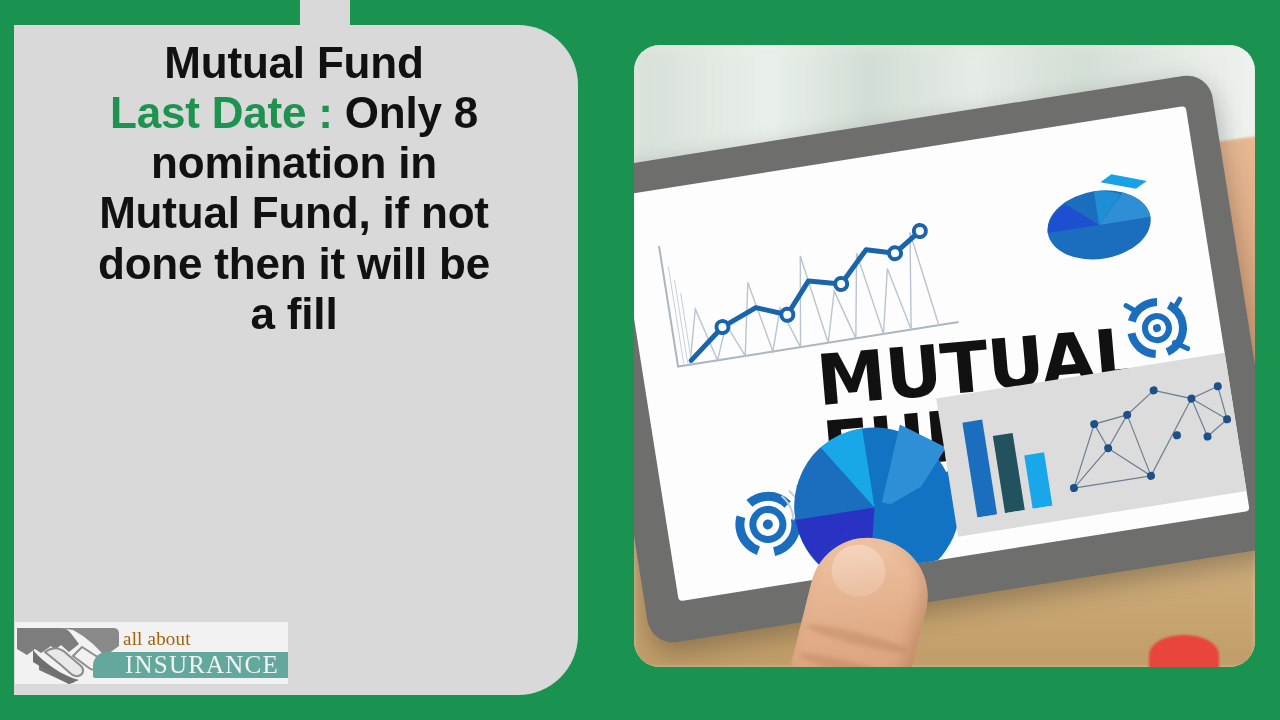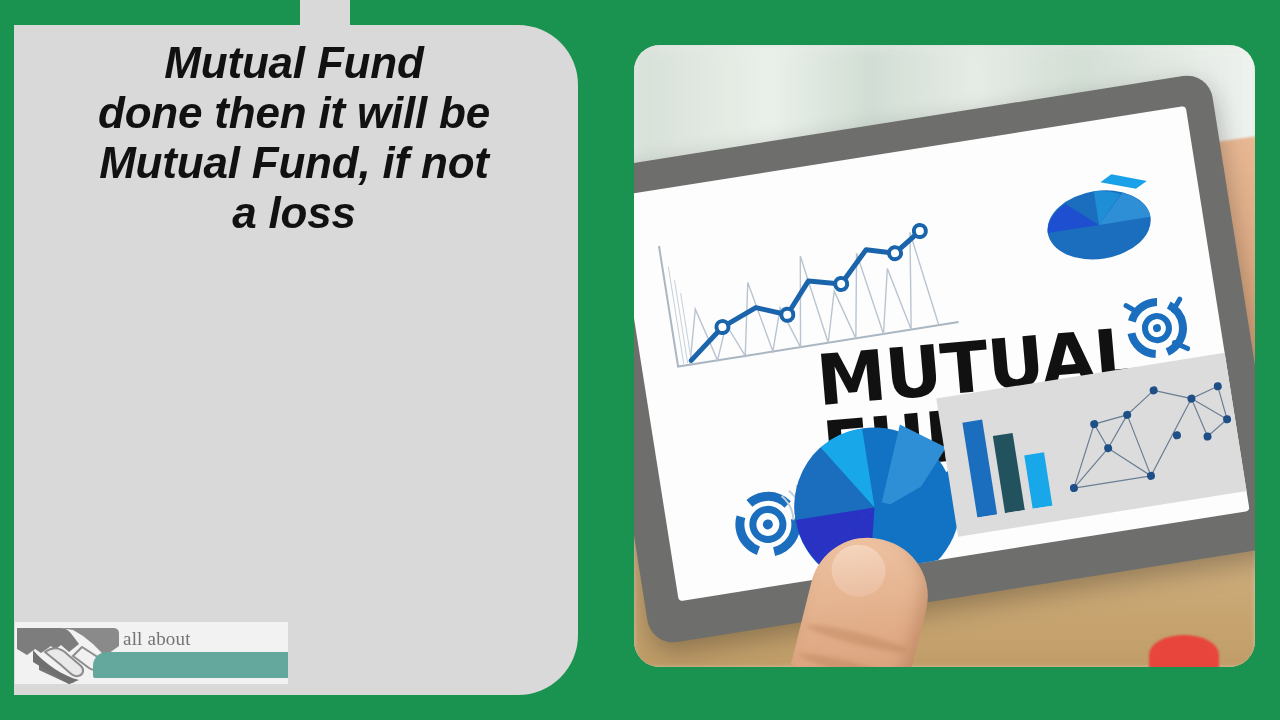--- a/index.html
+++ b/index.html
@@ -29,36 +29,35 @@
 
   .copy{
     position:absolute;left:24px;top:38px;width:540px;
     text-align:center;
     line-height:1.14;
     letter-spacing:-0.2px;
   }
   .copy .line{
     font-size:44px;font-weight:700;color:#111;
     display:block;
-    font-style:italic;
   }
   .hl{color:#1e9350;}
 
   
   .logo{
     position:absolute;left:15px;top:622px;width:273px;height:62px;
     background:#f2f2f2;overflow:hidden;
   }
   .logo .hands{
     position:absolute;left:0px;top:0px;width:112px;height:62px;
   }
   .logo .txt-top{
     position:absolute;left:108px;top:6px;
     font-family:"Liberation Serif", serif;
-    font-size:19px;color:#737373;letter-spacing:.2px;
+    font-size:19px;color:#a16207;letter-spacing:.2px;
   }
   .logo .band{
     position:absolute;left:78px;top:30px;width:200px;height:26px;
     background:#63a79d;border-top-left-radius:14px;border-bottom-left-radius:2px;
   }
   .logo .txt-bot{
     position:absolute;left:110px;top:30px;
     font-family:"Liberation Serif", serif;
     font-size:25px;color:#eef4f3;letter-spacing:1.2px;
     line-height:26px;white-space:nowrap;
@@ -150,36 +149,39 @@
 <body>
 
 <div id="stage">
 
   <div class="gray-tab"></div>
   <div class="gray-card"></div>
   <div class="gray-fillbox"></div>
 
   <div class="copy">
     <span class="line hl">Mutual Fund</span>
+    <span class="line"><span class="hl">Last Date :</span><span> Only 8</span></span>
+    <span class="line">nomination in</span>
+    <span class="line">Mutual Fund, if not</span>
     <span class="line">done then it will be</span>
-    <span class="line">Mutual Fund, if not</span>
-    <span class="line">a loss</span>
+    <span class="line">a fill</span>
   </div>
 
   <div class="logo">
     <svg class="hands" viewBox="0 0 112 62">
       <path d="M2 6 h44 c6 0 9 4 12 8 l6 8 -10 8 -8 -7 -6 5 -4 -4 -10 7 -6 -4 -8 6 -10 -6 z" fill="#7d7d7d"></path>
       <path d="M44 6 h54 c4 0 6 2 6 6 v12 l-14 10 -12 -12 -10 -8 -10 -6 z" fill="#8a8a8a"></path>
       <path d="M30 30 c8 -6 16 -4 22 2 l14 12 c4 4 2 9 -3 10 -3 1 -6 -1 -8 -3 l-9 -8 z" fill="#e9e9e9" stroke="#8d8d8d" stroke-width="2"></path>
       <path d="M58 34 l16 12 c4 3 9 2 11 -2 2 -4 0 -8 -4 -10 l-14 -9 z" fill="#f1f1f1" stroke="#8d8d8d" stroke-width="2"></path>
       <path d="M24 40 c10 10 26 18 36 20 l-6 2 -30 -14 z" fill="#767676"></path>
       <path d="M18 28 c12 14 30 26 46 30 l-10 4 -36 -22 z" fill="#6f6f6f"></path>
     </svg>
     <div class="band"></div>
     <div class="txt-top">all about</div>
+    <div class="txt-bot">INSURANCE</div>
   </div>
 
   <div class="photo">
     <div class="bg-blur"></div>
     <div class="bg-bar"></div>
     <div class="desk"></div>
     <div class="hand-right"></div>
 
     <div class="tablet">
       <div class="body"></div>

